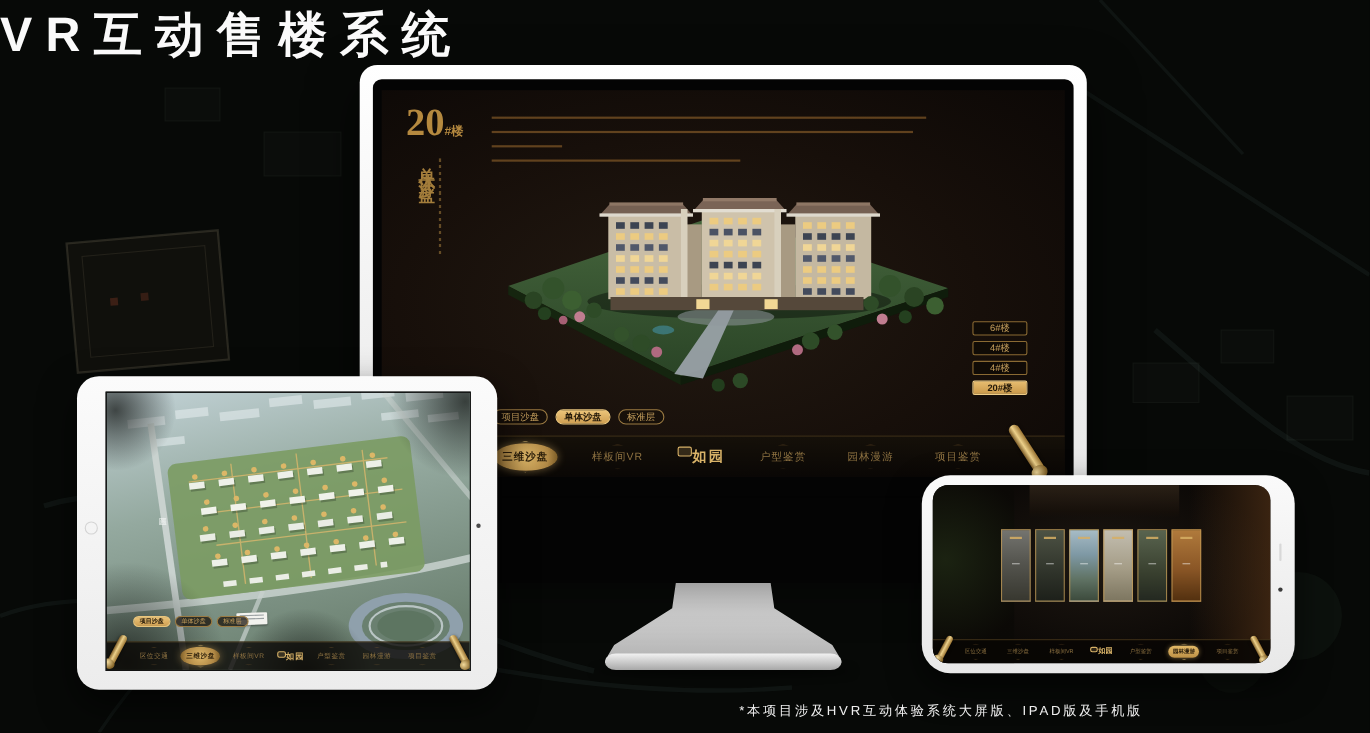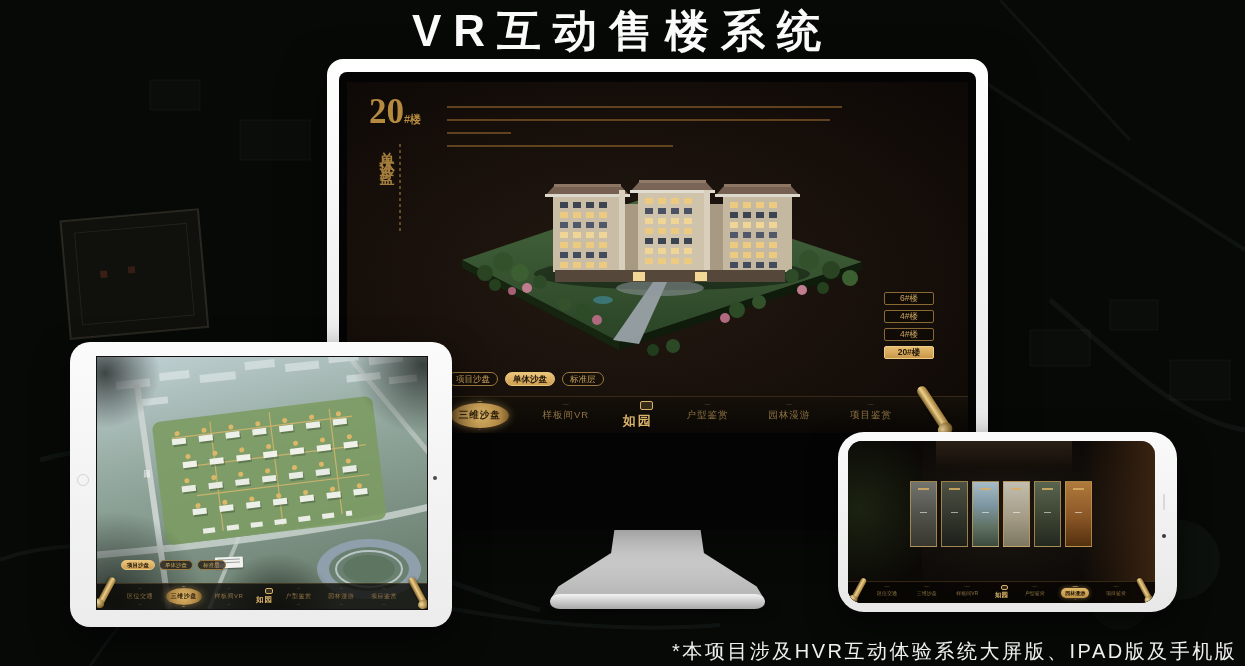--- a/index.html
+++ b/index.html
@@ -3,38 +3,38 @@
 <meta charset="utf-8">
 <style>
   *{box-sizing:border-box;margin:0;padding:0}
   html,body{width:1245px;height:666px;overflow:hidden}
   body{font-family:"Liberation Sans",sans-serif;background:#070907}
   .stage{position:relative;width:1245px;height:666px;overflow:hidden;
     background:linear-gradient(145deg,#0c100d 0%,#080b09 40%,#05070 60%,#060806 100%)}
   
   .bg-svg{position:absolute;inset:0;z-index:0}
   
-  .app-title{position:absolute;top:2px;left:0;width:100%;text-align:center;z-index:6;
+  .app-title{position:absolute;top:2px;left:0;width:100%;z-index:6;
     color:#fafafa;font-size:44px;font-weight:700;letter-spacing:12px}
   .footnote{position:absolute;left:672px;top:638px;z-index:6;color:#efefef;
-    font-size:20px;letter-spacing:2.5px;font-weight:500}
+    font-size:12px;letter-spacing:2.5px;font-weight:500}
   
   .pill{display:inline-block;border:1px solid #9a7a42;border-radius:9px;color:#c9a25e;
     background:rgba(22,15,8,.72);text-align:left;white-space:nowrap}
   .pill.active{background:linear-gradient(180deg,#ecc57a,#cf9f52);color:#241909;border-color:#e8c57d;font-weight:700}
   .navbar{position:absolute;left:0;right:0;bottom:0;display:flex;align-items:center;
     background:linear-gradient(180deg,#151009,#0a0705);border-top:1px solid rgba(170,130,65,.28)}
   .nav-item{position:relative;color:#8f7342;white-space:nowrap}
   .nav-item::before{content:"";position:absolute;left:-7px;right:-7px;top:-2px;bottom:-2px;
     border:1px solid rgba(150,110,55,.30);clip-path:polygon(6% 50%,50% 0,94% 50%,50% 100%)}
   .nav-item.active{color:#2a1d0a;font-weight:700;border-radius:50%;
     background:radial-gradient(circle,#ddb668 0%,#b08845 65%,#6b4f1e 100%);
     box-shadow:0 0 8px rgba(230,190,110,.45)}
   .nav-item.active::before{border-color:rgba(235,200,125,.55)}
-  .nav-logo{display:flex;flex-direction:column;align-items:flex-end;color:#d8b268;
+  .nav-logo{display:flex;flex-direction:row;align-items:flex-start;color:#d8b268;
     font-family:"Liberation Serif",serif;font-weight:700}
   .seal{border:1px solid #d8b268;border-radius:2px;background:rgba(216,178,104,.18)}
   .scroll{position:absolute;background:linear-gradient(90deg,#7c5c28,#ecd08a 45%,#9a7433);
     border-radius:5px;box-shadow:0 1px 3px rgba(0,0,0,.65)}
   .scroll::after{content:"";position:absolute;bottom:-6px;left:-4px;width:15px;height:13px;border-radius:50%;
     background:radial-gradient(circle at 35% 40%,#f2da9c,#8a6a2e 68%,#5c4318)}
   .scroll.sm::after{width:11px;height:9px;bottom:-4px;left:-3px}
   .scroll.xs::after{width:9px;height:7px;bottom:-3px;left:-2px}
   
   .monitor{position:absolute;left:327px;top:59px;width:661px;height:453px;z-index:1;

